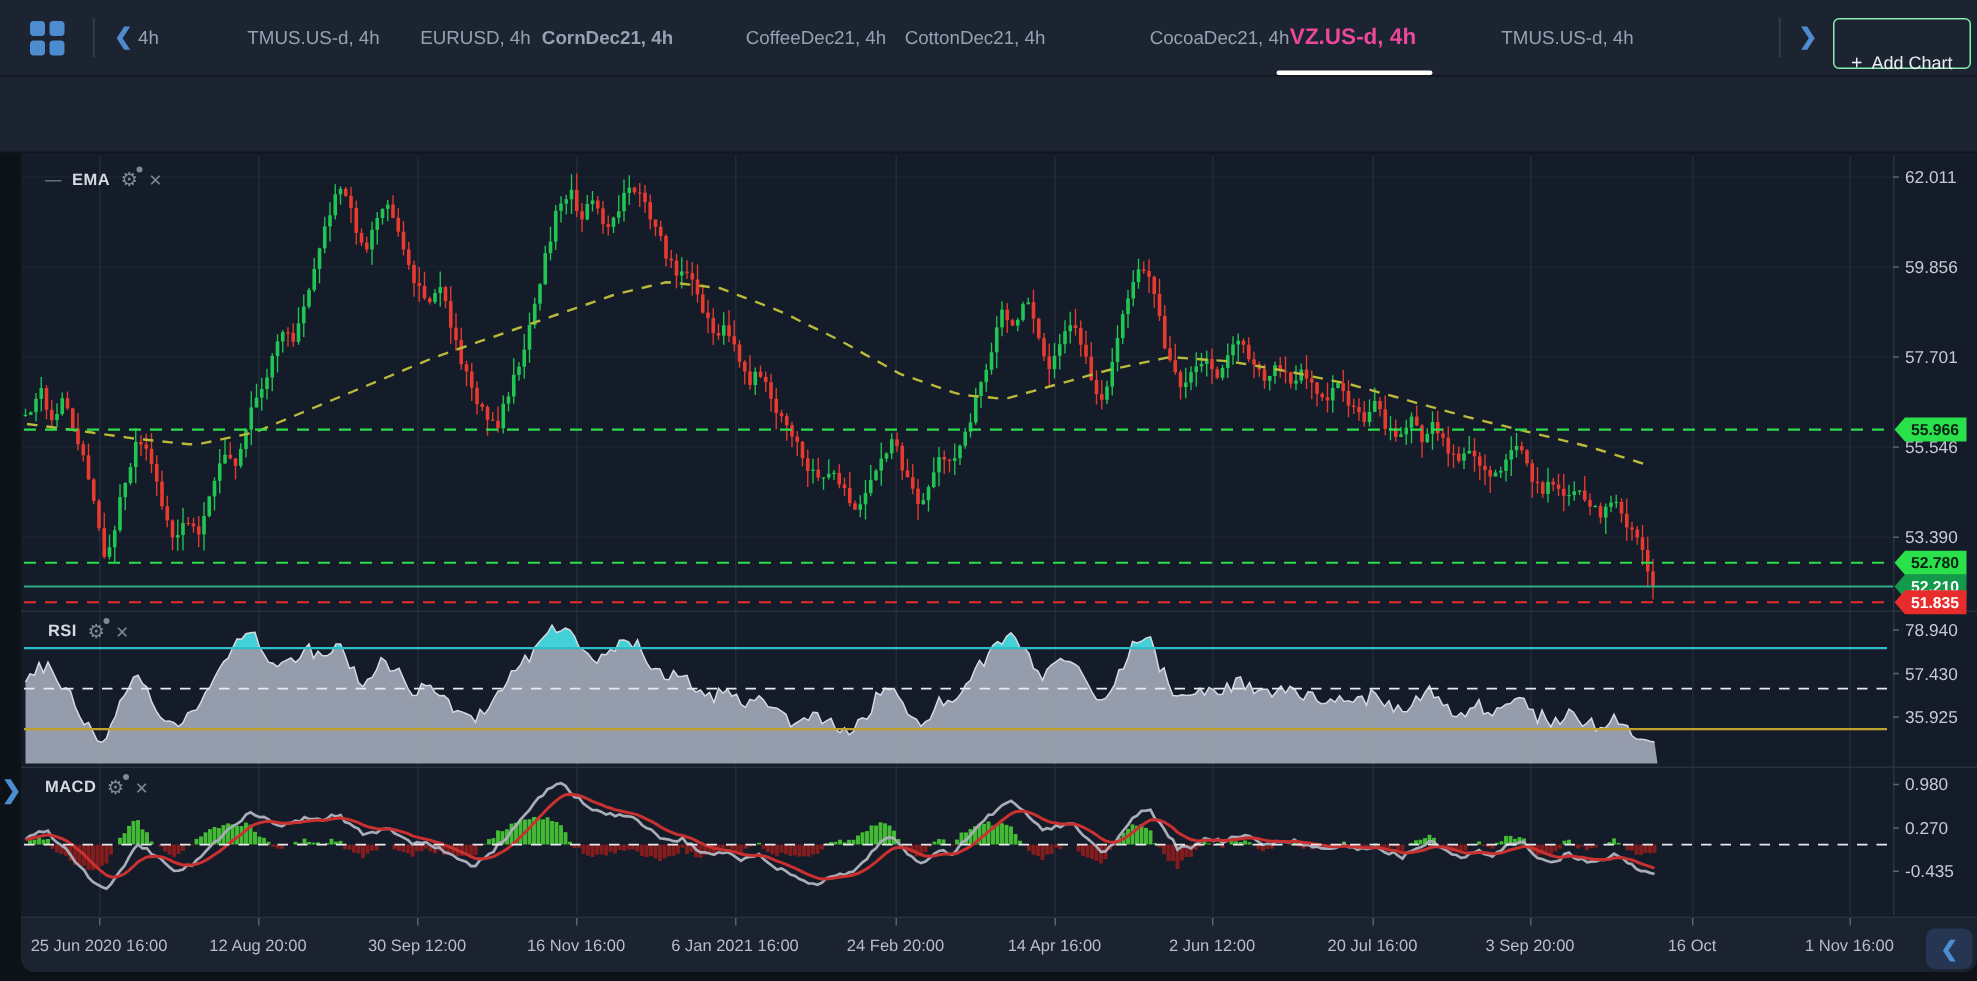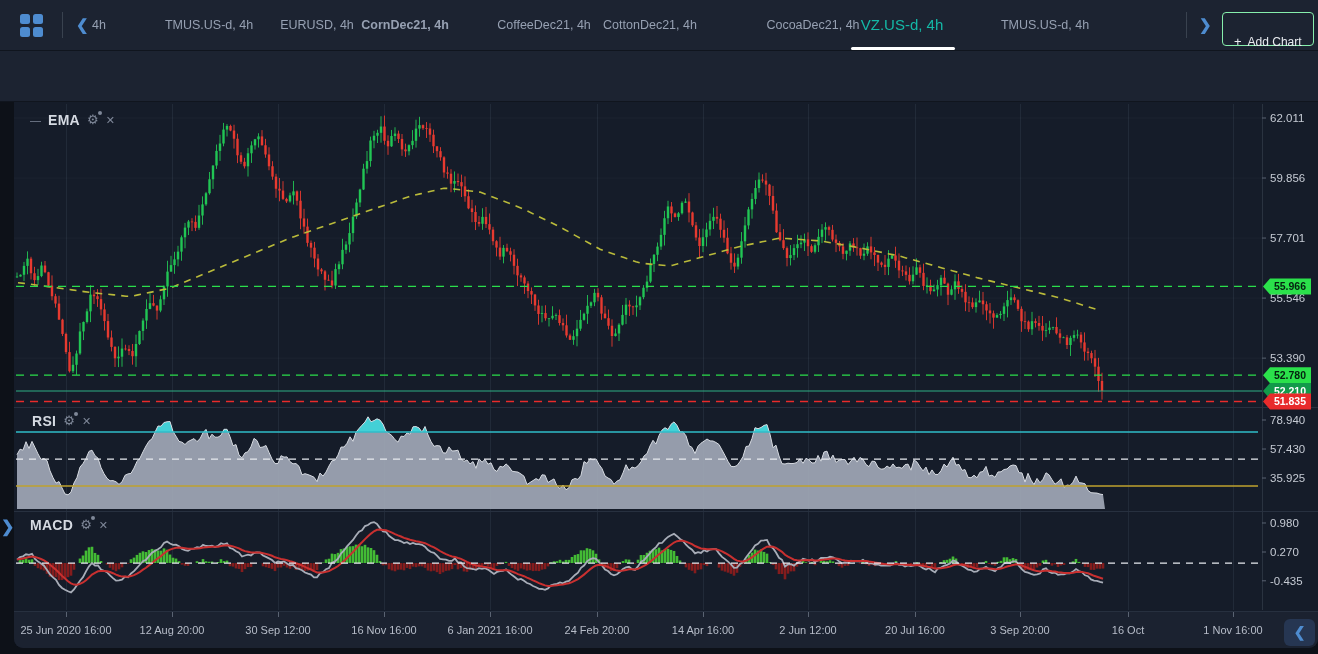--- a/index.html
+++ b/index.html
@@ -9,42 +9,42 @@
 
   
   .tabbar { position:absolute; left:0; top:0; width:1318px; height:50px; background:#1C2331; }
   .grid-btn { position:absolute; left:20px; top:14px; width:24px; height:24px; cursor:pointer; }
   .grid-btn span { position:absolute; width:10px; height:10px; border-radius:2.5px; background:#4E8CD0; }
   .grid-btn .s2{ left:13px; } .grid-btn .s3{ top:13px; } .grid-btn .s4{ left:13px; top:13px; }
   .vdiv { position:absolute; top:12px; width:1px; height:26px; background:#39424F; }
   .tb-chev { position:absolute; top:14px; color:#4E8CD0; font-size:15px; font-weight:bold; cursor:pointer; line-height:22px; }
   .tab { position:absolute; top:0; height:50px; line-height:50px; transform:translateX(-50%);
          color:#96A0B2; font-size:12.5px; white-space:nowrap; cursor:pointer; }
-  .tab.active { color:#14b8a6; font-size:15px; font-weight:normal; }
+  .tab.active { color:#ec4899; font-size:15px; font-weight:bold; }
   .tab.partial { overflow:hidden; width:24px; transform:none; }
   .active-underline { position:absolute; top:47px; height:3px; border-radius:2px; background:#FFFFFF; }
   .add-chart { position:absolute; left:1222px; top:12px; height:27px; padding:16px 11px;
       border:1px solid #86efac; border-radius:4px; background:transparent; color:#E9ECF1;
       font-size:12px; line-height:25px; cursor:pointer; white-space:nowrap; }
   .add-chart .plus { margin-right:6px; font-size:13px; }
 
   
   .toolbar { position:absolute; left:0; top:50px; width:1318px; height:52px; background:#1C2331;
              border-top:1px solid #10151E; border-bottom:1px solid #10151E; }
   .ticon { position:absolute; top:63px; width:28px; height:28px; transform:translateX(-50%); cursor:pointer; }
   .caret { position:absolute; top:73px; width:0; height:0; transform:translateX(-50%);
            border-left:4px solid transparent; border-right:4px solid transparent; border-top:5px solid #7E8798; cursor:pointer; }
 
   
   .chart-wrap { position:absolute; left:0; top:102px; width:1318px; height:552px; }
   #chart-svg { position:absolute; left:0; top:0; cursor:crosshair; }
 
   .pane-head { position:absolute; display:flex; align-items:center; gap:7px; height:16px; z-index:5; }
   .ph-dash { color:#7E8798; font-size:11px; cursor:pointer; }
-  .ph-label { color:#D5DAE2; font-size:14px; font-weight:bold; letter-spacing:.3px; }
+  .ph-label { color:#D5DAE2; font-size:11px; font-weight:bold; letter-spacing:.3px; }
   .ph-gear { color:#7E8798; font-size:13px; cursor:pointer; position:relative; line-height:14px; }
   .ph-gear .dot { position:absolute; right:-3px; top:-2px; width:4px; height:4px; border-radius:50%; background:#7E8798; }
   .ph-x { color:#7E8798; font-size:11px; cursor:pointer; }
 
   .left-expander { position:absolute; left:1px; top:415px; color:#4E8CD0; font-size:16px; font-weight:bold; cursor:pointer; z-index:6; }
   .br-btn { position:absolute; left:1284px; top:517px; width:31px; height:27px; background:#263652;
             border-radius:6px; color:#4E8CD0; font-size:14px; font-weight:bold; text-align:center;
             line-height:26px; cursor:pointer; z-index:6; }
 </style>
 </head>

